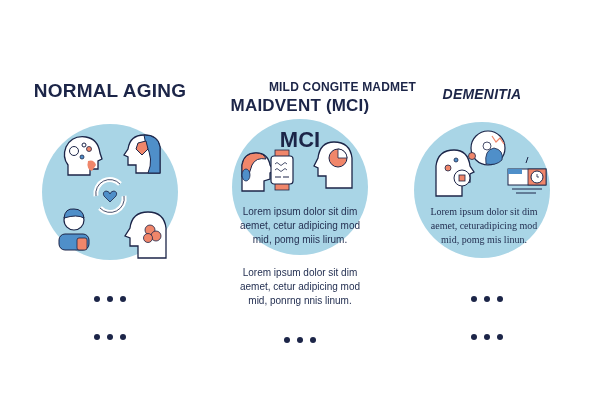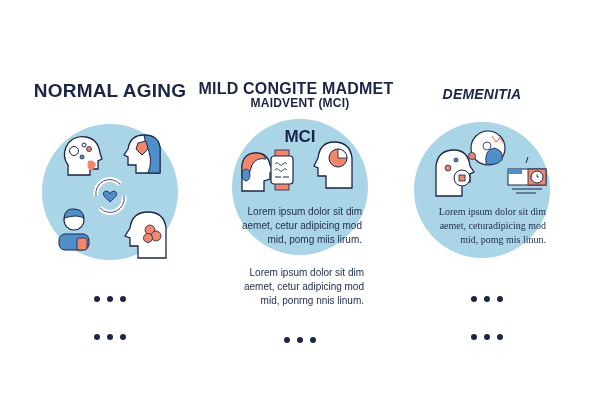--- a/index.html
+++ b/index.html
@@ -1,23 +1,23 @@
 <!DOCTYPE html>
 <html><head>
 <meta charset="utf-8">
 <style>
   html,body{margin:0;padding:0;background:#fff;}
   body{width:600px;height:420px;position:relative;overflow:hidden;font-family:"Liberation Sans",sans-serif;color:#1c2548;}
   .title{position:absolute;font-weight:bold;text-align:center;color:#1c2548;letter-spacing:0.2px;}
   .circle{position:absolute;border-radius:50%;background:#a9d5e6;}
-  .body-text{position:absolute;text-align:right;font-size:10px;line-height:14px;color:#243052;}
+  .body-text{position:absolute;text-align:center;font-size:10px;line-height:14px;color:#243052;}
   .dots{position:absolute;display:flex;gap:7px;}
   .dot{width:6px;height:6px;border-radius:50%;background:#1c2548;}
   svg{position:absolute;overflow:visible;}
-  .mci-label{position:absolute;font-weight:bold;font-size:17px;color:#1c2548;text-align:center;}
+  .mci-label{position:absolute;font-weight:bold;font-size:22px;color:#1c2548;text-align:center;}
 </style>
 </head>
 <body>
 
 <div class="title" style="left:20px;top:80px;width:180px;font-size:19px;">NORMAL AGING</div>
 
 <svg width="0" height="0" style="left:0;top:0;">
   <path d="M70,130 Q110,105 158,130" fill="none" stroke="#1c2548" stroke-width="1.3" stroke-dasharray="7,5"></path>
 </svg>
 <div class="circle" style="left:42px;top:124px;width:136px;height:136px;"></div>
@@ -62,22 +62,22 @@
     <span class="dot"></span>
     <span class="dot"></span>
     <span class="dot"></span>
   </div>
 <div class="dots" style="left:94px;top:334px;">
     <span class="dot"></span>
     <span class="dot"></span>
     <span class="dot"></span>
   </div>
 
-<div class="title" style="left:196px;top:80px;width:200px;font-size:16px;">MILD CONGITE MADMET</div>
-<div class="title" style="left:200px;top:96px;width:200px;font-size:12px;">MAIDVENT (MCI)</div>
+<div class="title" style="left:216px;top:80px;width:200px;font-size:12px;text-align:right;">MILD CONGITE MADMET</div>
+<div class="title" style="left:200px;top:96px;width:200px;font-size:17px;">MAIDVENT (MCI)</div>
 
 <div class="circle" style="left:232px;top:119px;width:136px;height:136px;"></div>
 <div class="mci-label" style="left:270px;top:127px;width:60px;">MCI</div>
 
 <svg width="36" height="40" style="left:238px;top:151px;">
   <path d="M4,40 L4,14 Q6,2 18,2 Q30,2 32,14 L36,20 L32,22 L32,28 L26,30 L26,40 Z" fill="#fff" stroke="#1c2548" stroke-width="1.3"></path>
   <path d="M4,14 Q6,2 18,2 Q26,2 28,8 Q18,6 14,14 L10,26 L4,26Z" fill="#f0866a" stroke="#1c2548" stroke-width="1"></path>
   <ellipse cx="8" cy="24" rx="4" ry="6" fill="#4f8fc9" stroke="#1c2548" stroke-width="0.8"></ellipse>
 </svg>
 

